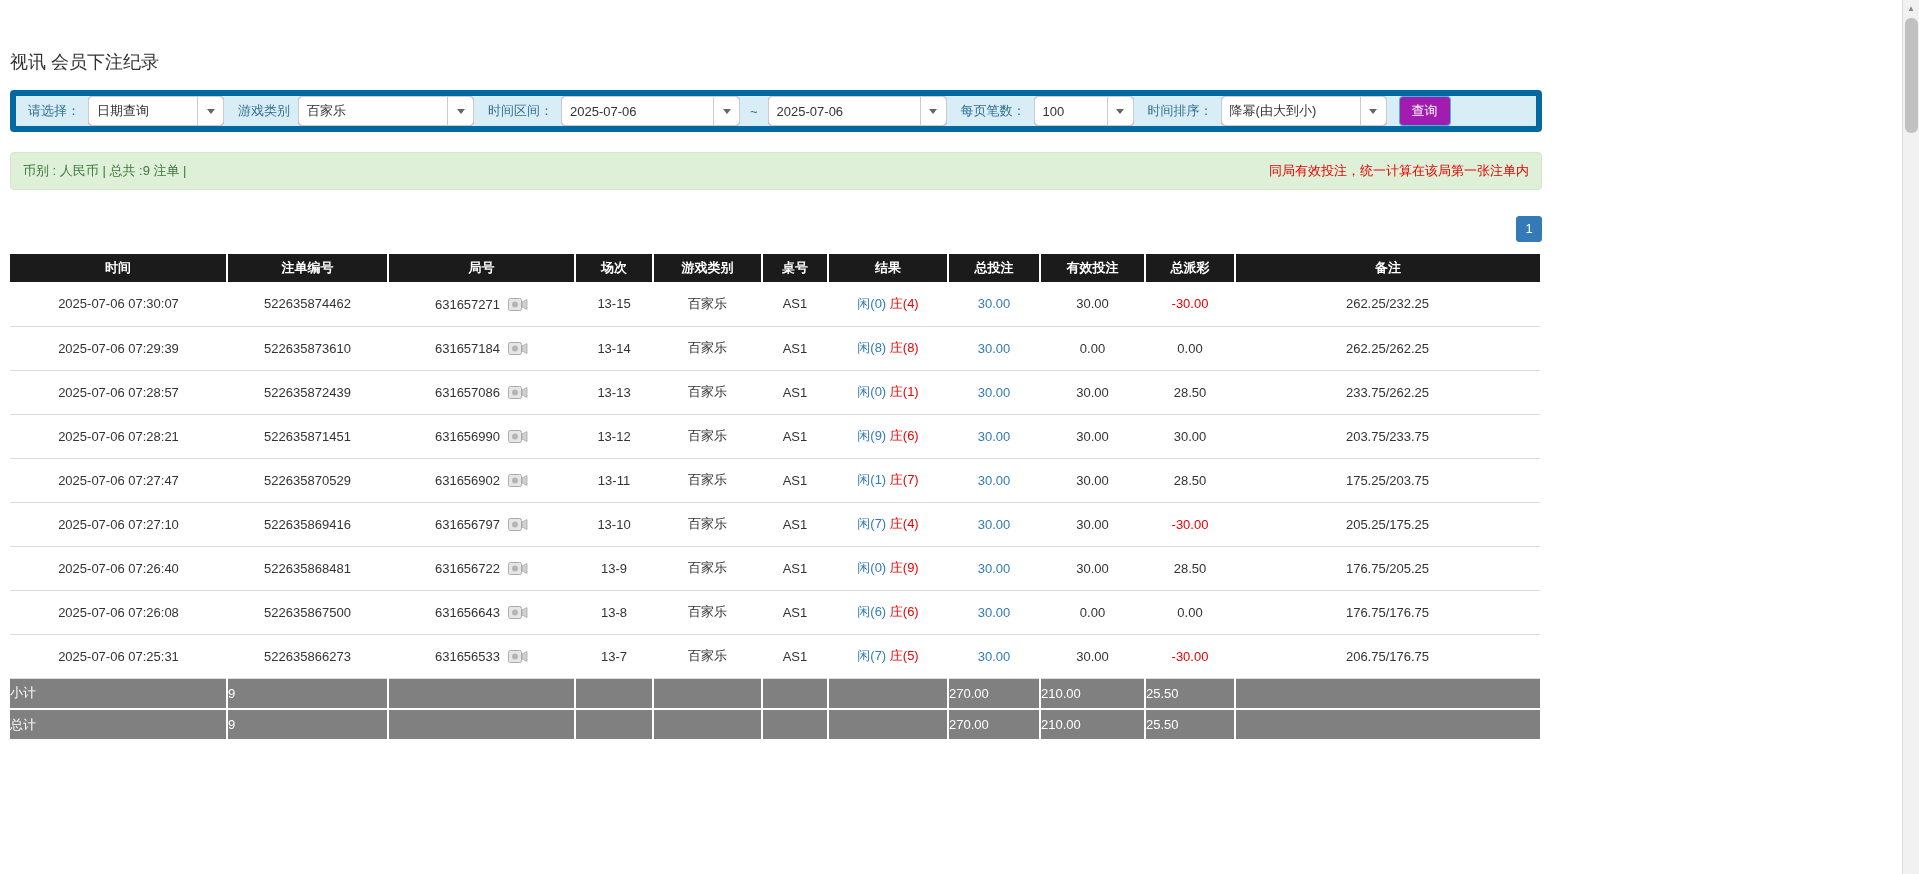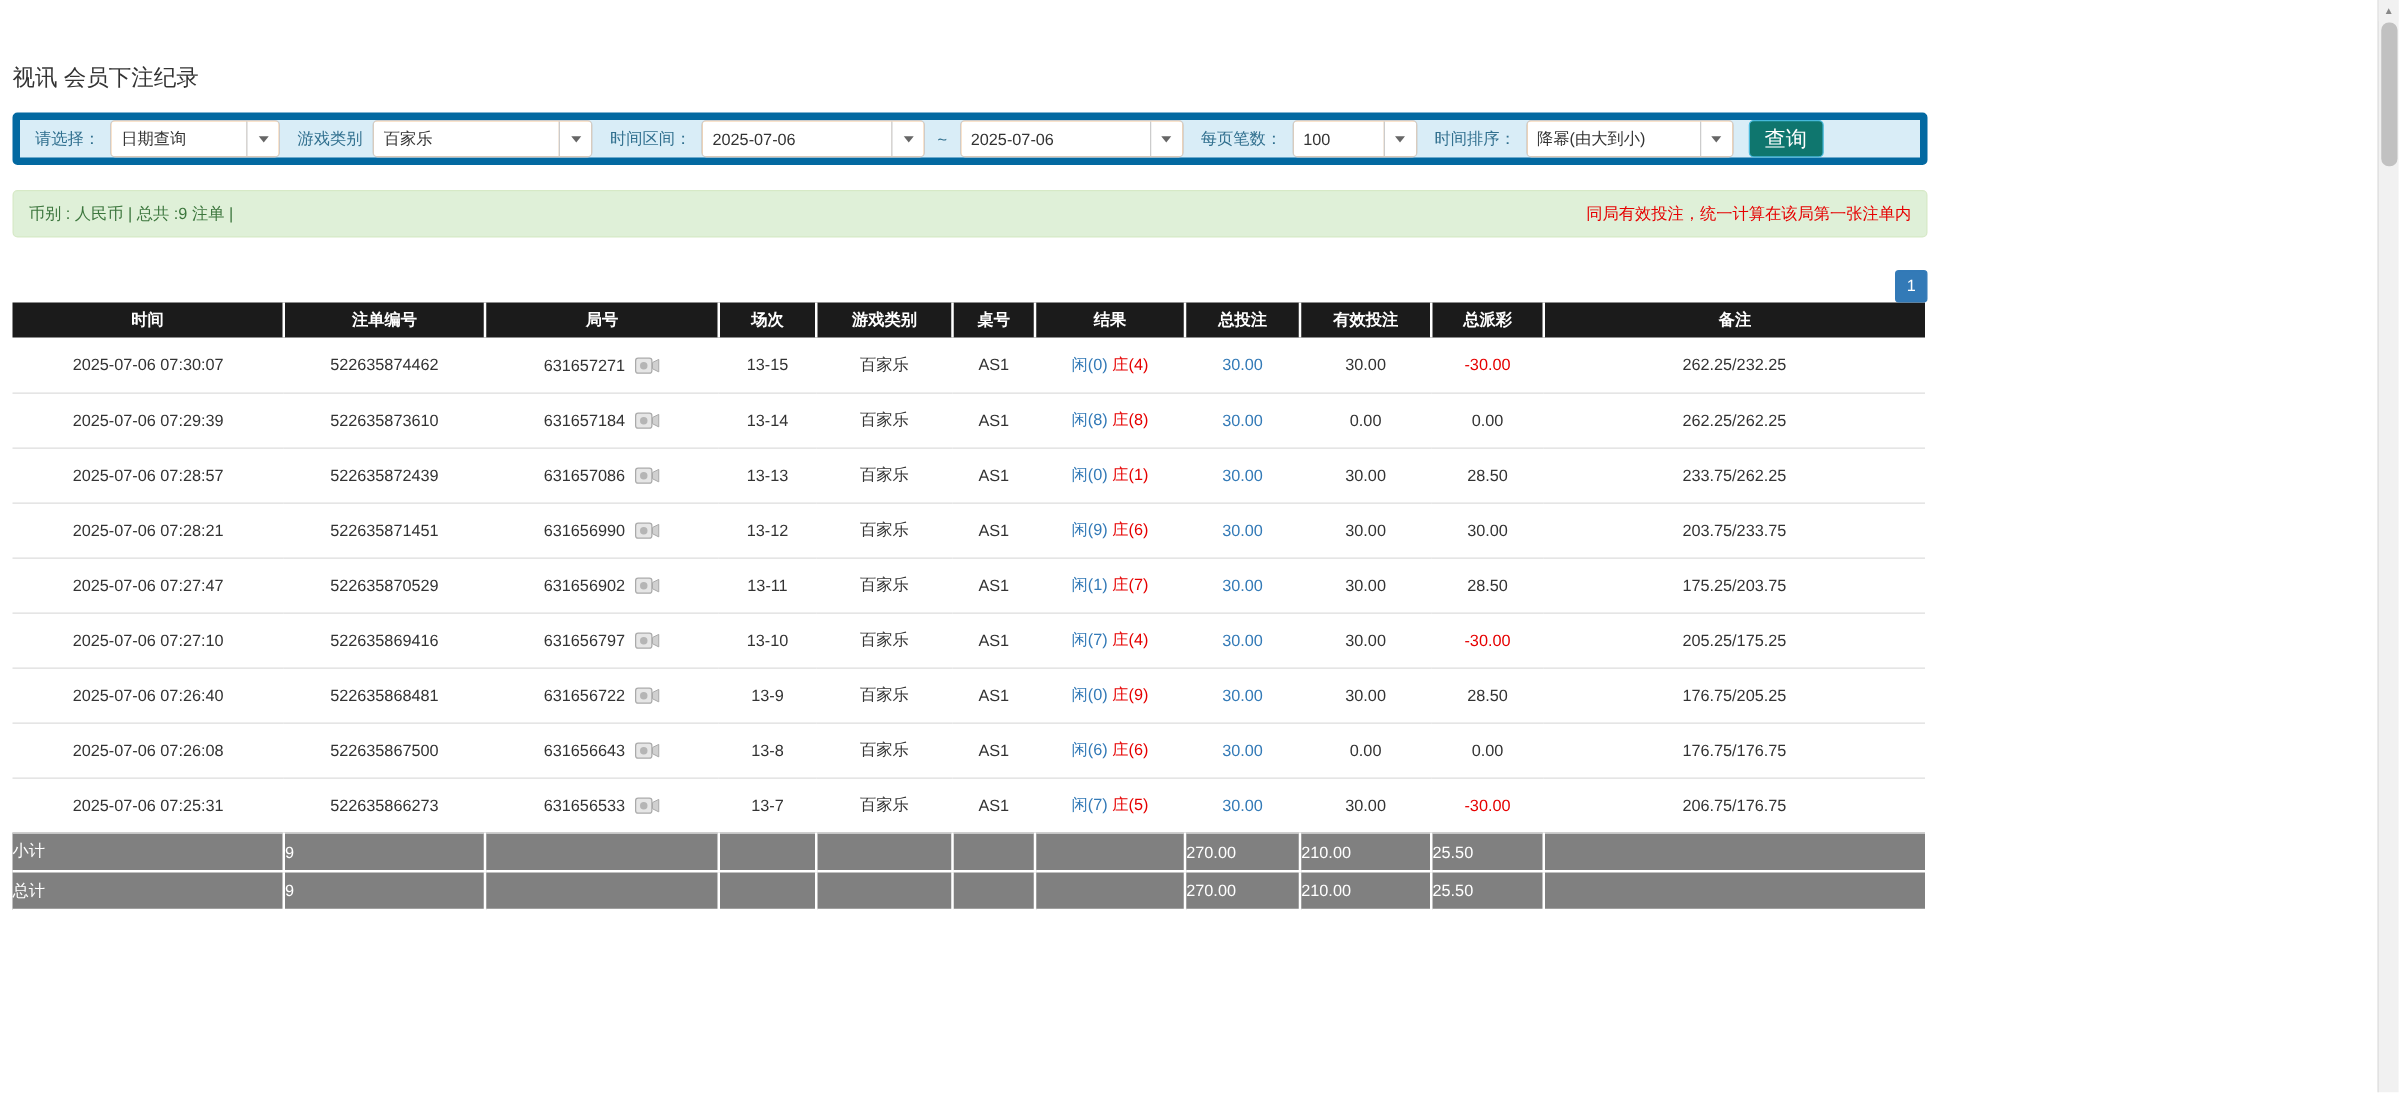--- a/index.html
+++ b/index.html
@@ -32,21 +32,21 @@
     height: 42px;
     display: flex;
     align-items: center;
     gap: 8px;
     white-space: nowrap;
   }
   .filter-label { color: #31708f; margin-left: 6px; }
   .combo {
     display: inline-flex;
     align-items: stretch;
-    background: #fdba74;
+    background: #701a75;
     border: 1px solid #ccc;
     border-radius: 4px;
     height: 30px;
     overflow: hidden;
   }
   .combo input {
     border: none;
     outline: none;
     padding: 0 8px;
     font-size: 13px;
@@ -72,27 +72,27 @@
     border-right: 4px solid transparent;
     border-top: 5px solid #666;
   }
   .w-select { width: 136px; }
   .w-game { width: 176px; }
   .w-date { width: 179px; }
   .w-size { width: 100px; }
   .w-sort { width: 166px; }
   .tilde { color: #31708f; padding: 0 2px; }
   .search-btn {
-    background: #0f766e;
+    background: #a21caf;
     border: 1px solid #46b8da;
     color: #fff;
     border-radius: 4px;
     height: 30px;
     padding: 0 12px;
-    font-size: 17px;
+    font-size: 13px;
     font-family: inherit;
     cursor: pointer;
     margin-left: 4px;
   }
 
   
   .info-bar {
     margin-top: 20px;
     background: #dff0d8;
     border: 1px solid #d6e9c6;
@@ -116,20 +116,21 @@
     border: 1px solid #337ab7;
     color: #fff;
     border-radius: 3px;
     text-align: center;
     font-size: 13px;
     cursor: pointer;
   }
 
   
   table.records {
+    margin-top: 12px;
     width: 1530px;
     border-collapse: collapse;
     table-layout: fixed;
   }
   table.records thead th {
     background: #1b1b1b;
     color: #fff;
     font-weight: bold;
     font-size: 13px;
     height: 28px;

